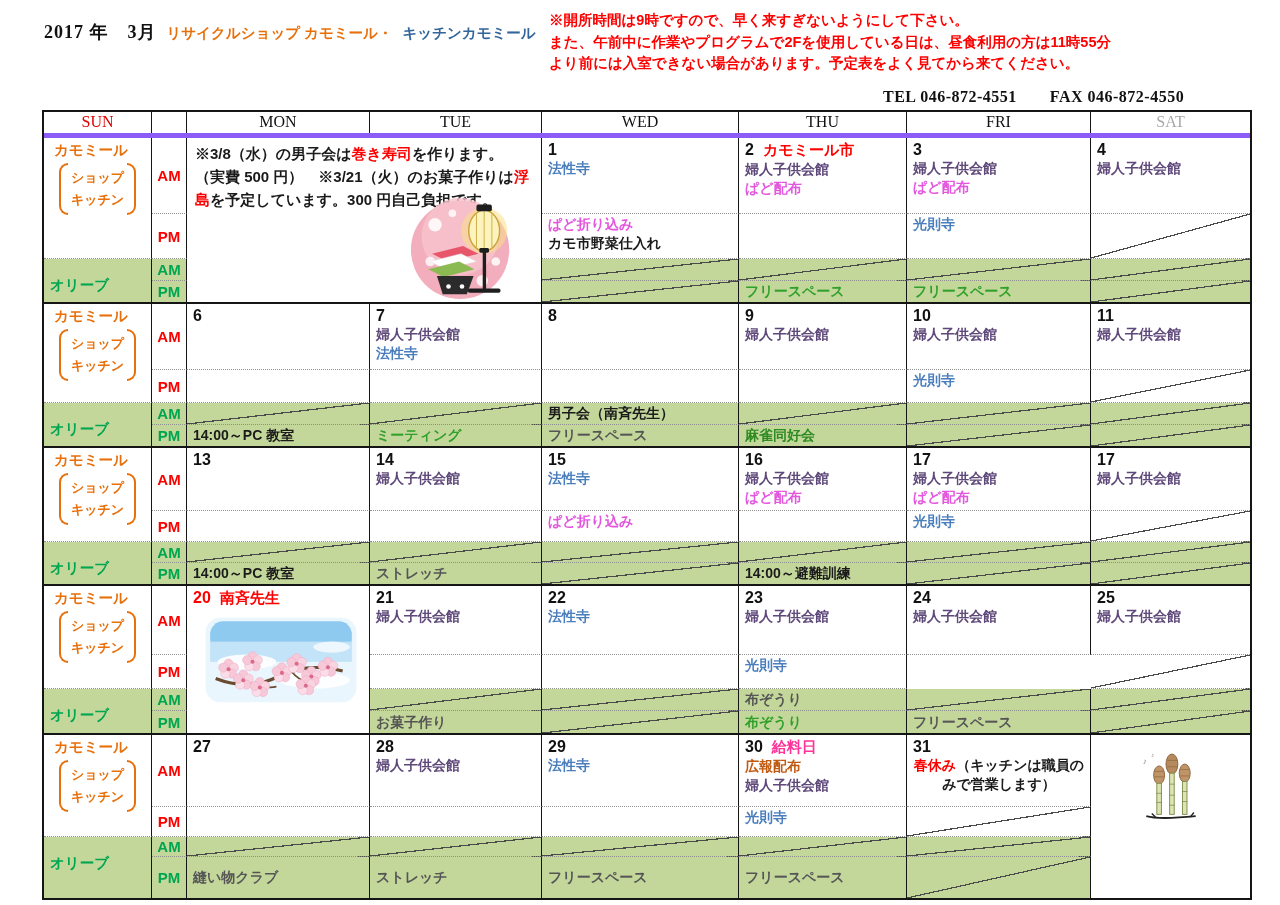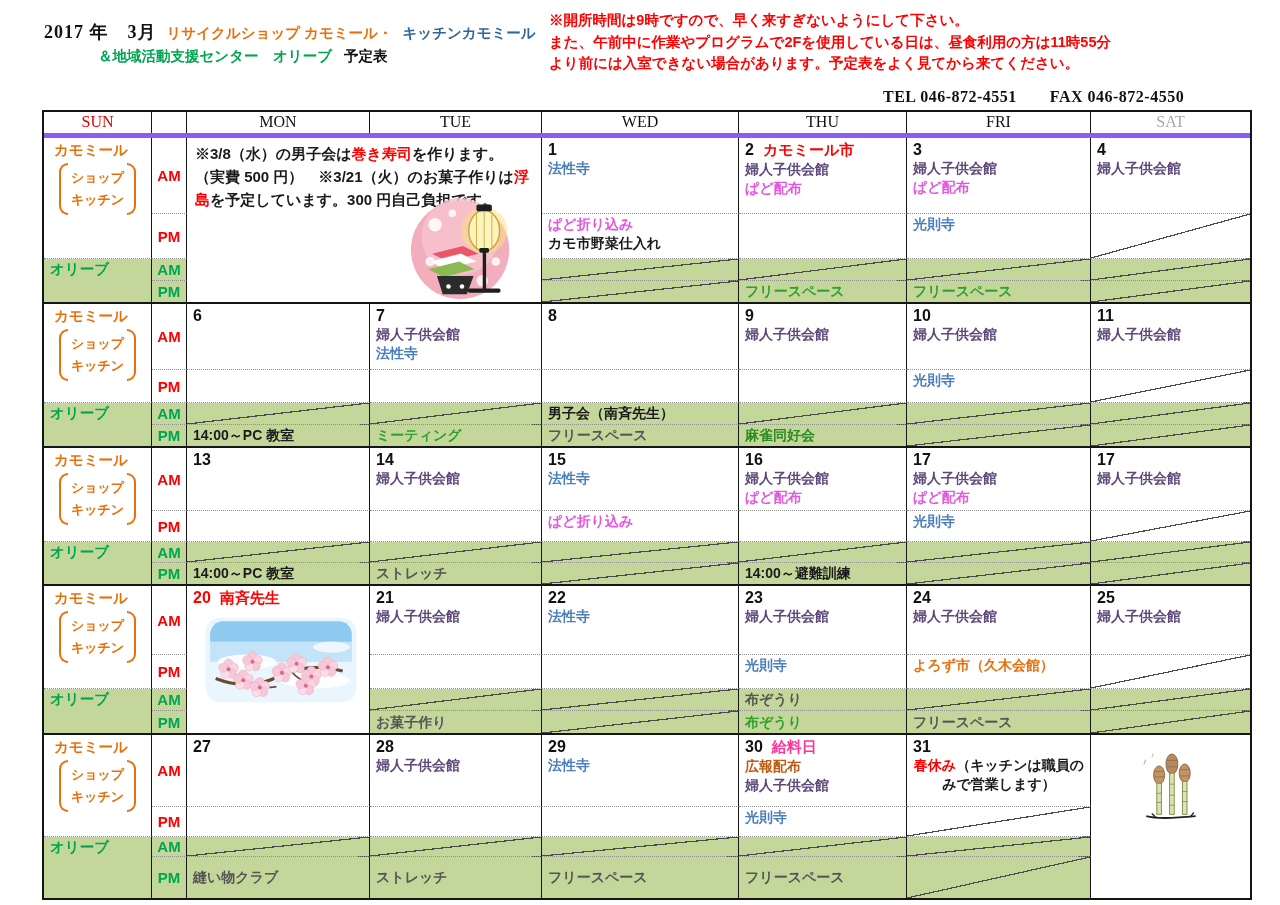--- a/index.html
+++ b/index.html
@@ -32,21 +32,21 @@
   .cell.last{border-right:none}
   .r1,.r2,.r3{border-bottom:1px dotted #8f8f8f}
   .grnbg{background:#c4d79b}
   .cham{border-bottom:1px dotted #8f8f8f;padding:3px 4px 0}
   .cham-name{color:#e8700a;font-weight:700;font-size:14.5px;display:block;padding-left:6px}
   .brkrow{display:flex;align-items:stretch;justify-content:center;margin-top:3px;height:52px}
   .brk-l,.brk-r{width:9px;border:2px solid #e8700a;box-sizing:border-box}
   .brk-l{border-right:none;border-radius:11px 0 0 11px}
   .brk-r{border-left:none;border-radius:0 11px 11px 0}
   .brk-txt{display:flex;flex-direction:column;justify-content:space-evenly;color:#e8700a;font-weight:700;font-size:13px;padding:1px 3px;text-align:center}
-  .olvlbl{padding:1px 6px}
+  .olvlbl{padding:17px 6px}
   .olv-name{color:#00a550;font-weight:700;font-size:14.5px}
   .ampm{display:flex;align-items:center;justify-content:center;font-weight:700;font-size:15px}
   .ampm.red{color:#fe0000}
   .ampm.grn{color:#00a550}
   .amcell,.pmcell{padding:1px 5px}
   .dayline{display:flex;align-items:baseline;gap:9px;padding:2px 1px 0}
   .day{font-weight:700;font-size:16px;color:#111}
   .daynote{font-weight:700;font-size:15px}
   .entry{font-size:14px;line-height:19px;padding-left:1px;font-weight:600}
   .ocell{padding:0 5px;display:flex;align-items:center}
@@ -73,24 +73,20 @@
 </style>
 </head>
 <body>
 
 <div class="page">
   <div class="title1">
     <span class="tdate">2017 年　3月</span>
     <span class="torange">リサイクルショップ カモミール・</span>
     <span class="tblue">キッチンカモミール</span>
   </div>
-  <div class="title2">
-    <span class="tgreen">＆地域活動支援センター　オリーブ</span>
-    <span class="tblack">予定表</span>
-  </div>
   <div class="notice">
     <div>※開所時間は9時ですので、早く来すぎないようにして下さい。</div>
     <div>また、午前中に作業やプログラムで2Fを使用している日は、昼食利用の方は11時55分</div>
     <div>より前には入室できない場合があります。予定表をよく見てから来てください。</div>
   </div>
   <div class="contact">TEL  046-872-4551　　FAX  046-872-4550</div>
   <div class="cal" id="cal">
       <div class="cal-hdr">
         <div class="hcell hd-sun">SUN</div>
         <div class="hcell"></div>
@@ -444,23 +440,20 @@
         </div>
         <div class="cell grnbg ocell r4" style="grid-area: 4 / 6;">
           <div class="entry c-green">布ぞうり</div>
         </div>
         <div class="cell amcell r1" style="grid-area: 1 / 7;">
           <div class="dayline">
             <span class="day">24</span>
           </div>
           <div class="entry c-purple">婦人子供会館</div>
         </div>
-        <div class="cell pmcell r2" style="grid-area: 2 / 7;">
-          <div class="entry c-orange">よろず市（久木会館）</div>
-        </div>
         <div class="cell grnbg ocell r3 x" style="grid-area: 3 / 7;"></div>
         <div class="cell grnbg ocell r4" style="grid-area: 4 / 7;">
           <div class="entry c-gray">フリースペース</div>
         </div>
         <div class="cell amcell r1 last" style="grid-area: 1 / 8;">
           <div class="dayline">
             <span class="day">25</span>
           </div>
           <div class="entry c-purple">婦人子供会館</div>
         </div>

